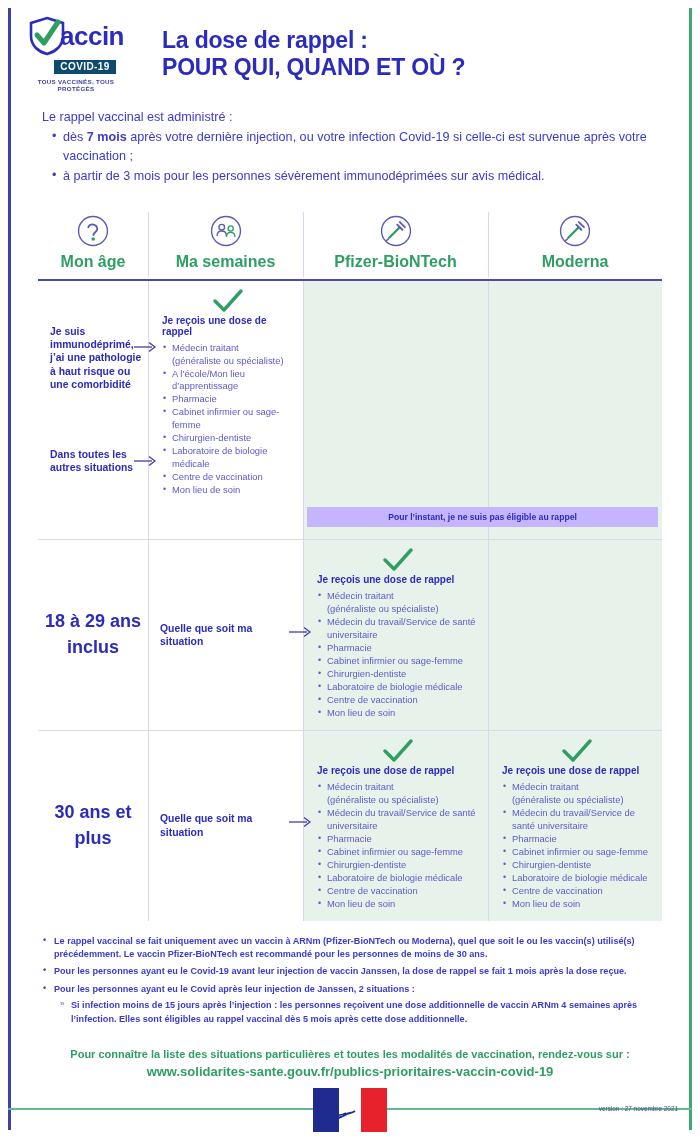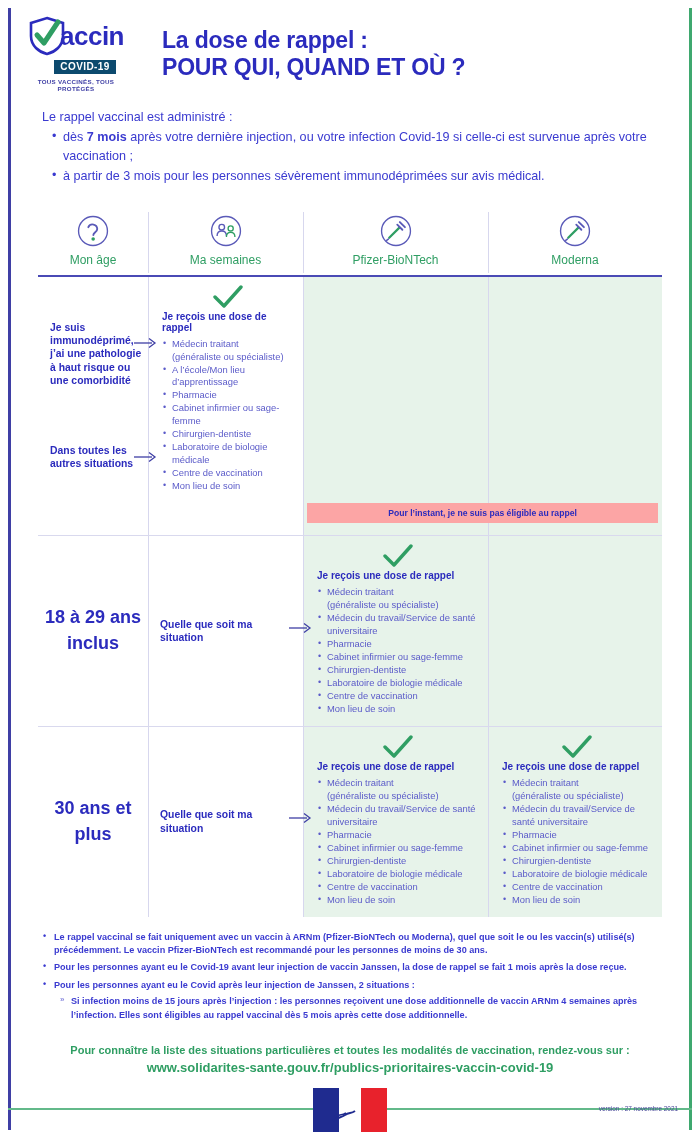--- a/index.html
+++ b/index.html
@@ -135,22 +135,22 @@
     left: 0; top: 4px; bottom: 2px;
     width: 1px;
     background: #d7d7ee;
   }
   .icon-circle {
     width: 34px; height: 34px;
     margin: 0 auto 5px auto;
     display: block;
   }
   .colhead-label {
-    font-size: 12px;
-    font-weight: normal;
+    font-size: 16px;
+    font-weight: bold;
     color: #2f9e63;
   }
 
   .headrule {
     height: 2px;
     background: #4a4ab5;
     width: 100%;
   }
 
   
@@ -247,21 +247,21 @@
   .result li::before {
     content: "•";
     position: absolute;
     left: 1px;
     top: -1px;
     font-size: 9px;
   }
   .result li .sub { display: block; padding-left: 0; }
 
   .notelig {
-    background: #fca5a5;
+    background: #c4b5fd;
     color: #2b2bbd;
     font-size: 8.6px;
     font-weight: bold;
     text-align: center;
     padding: 5px 4px;
     margin: 0 4px;
   }
 
   .empty-cell { }
 

